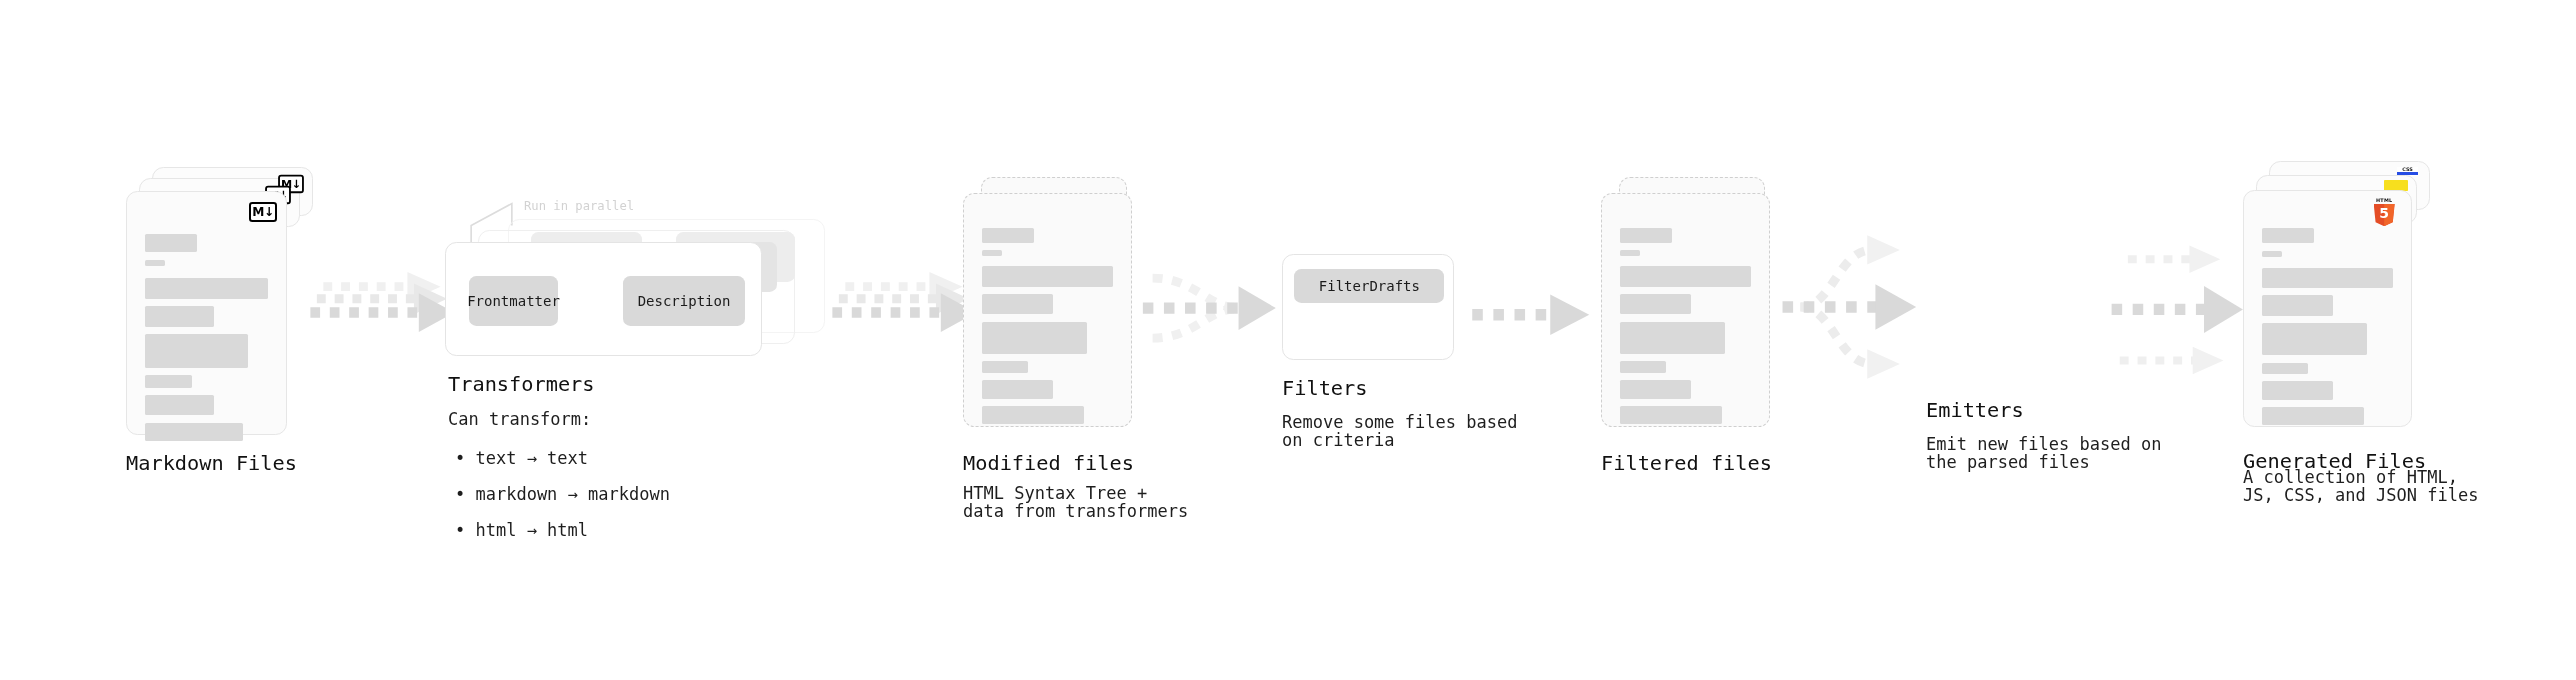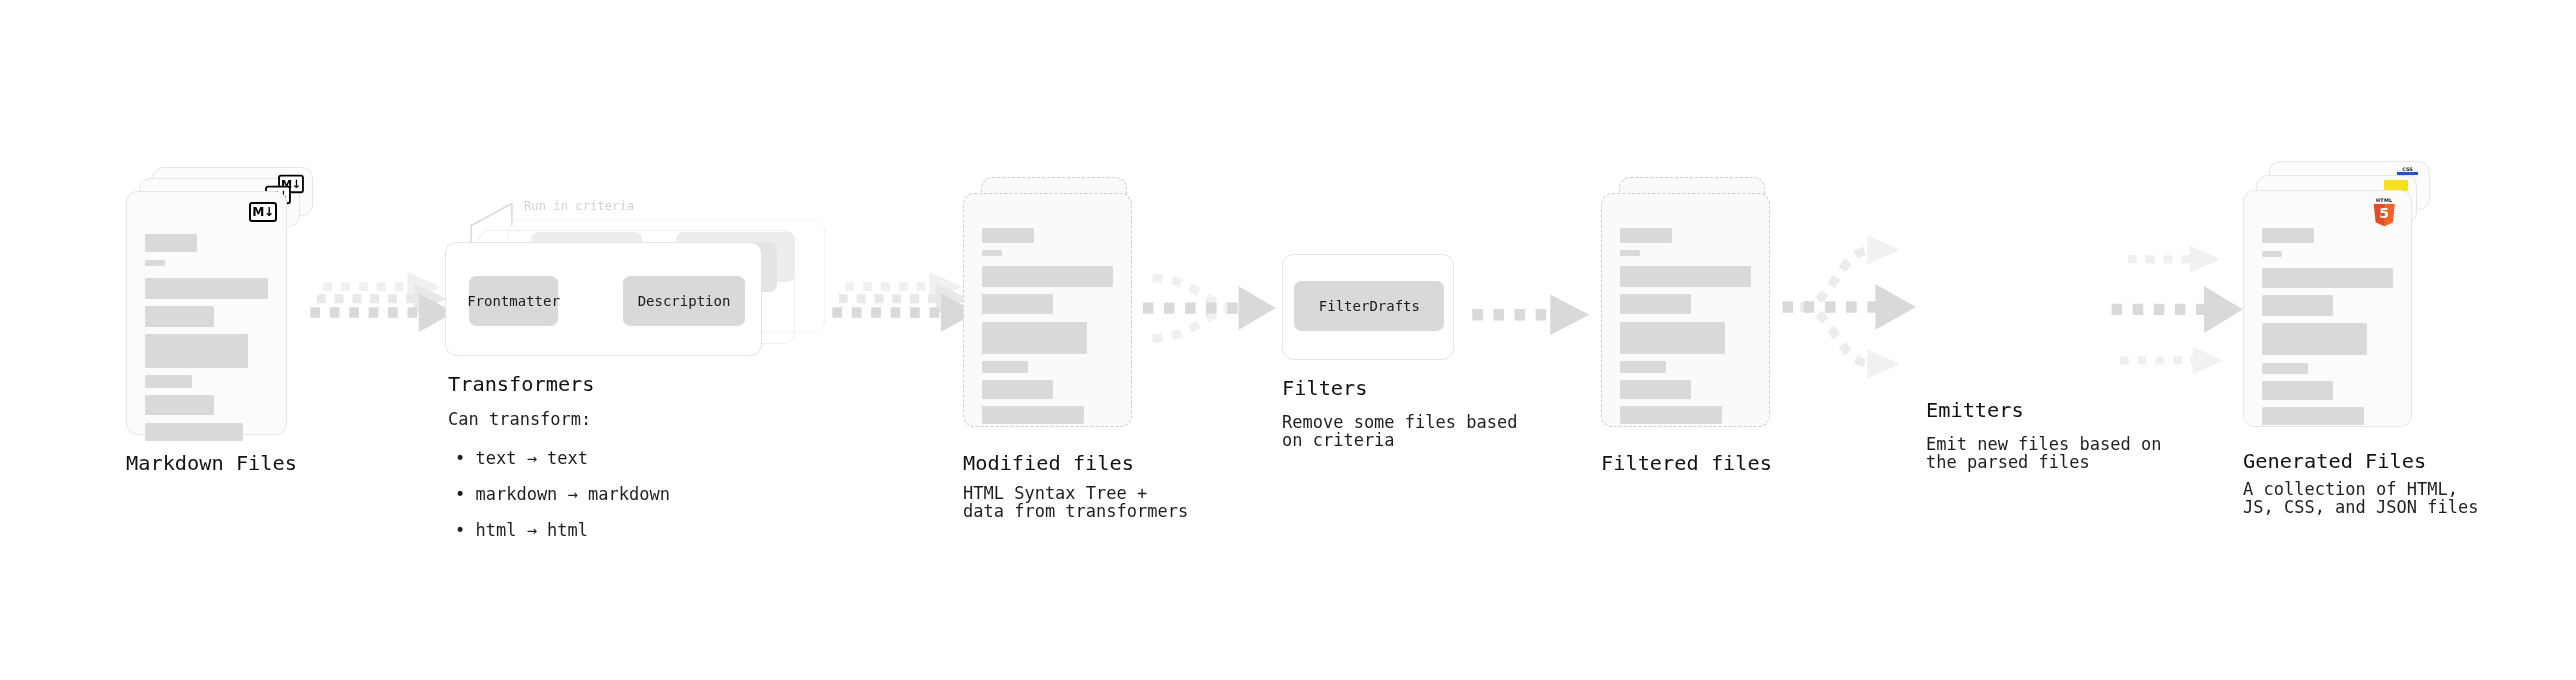--- a/index.html
+++ b/index.html
@@ -153,21 +153,21 @@
     </g>
     <g stroke="#d9d9d9" stroke-width="13" stroke-dasharray="12 12" fill="#d9d9d9">
       <line x1="4" y1="60" x2="142" y2="60"></line>
       <polygon points="138,36 182,60 138,84" stroke="none"></polygon>
     </g>
   </svg>
 
   <svg class="conn" style="left:467px; top:197px;" width="106" height="57" viewBox="0 0 130 70">
     <path d="M 5 68 L 5 35 L 55 8 L 55 35" fill="none" stroke="#dcdcdc" stroke-width="2"></path>
   </svg>
-  <div class="parallel-label" style="left:524px; top:199px;">Run in criteria</div>
+  <div class="parallel-label" style="left:524px; top:199px;">Run in parallel</div>
 
   <div style="position:absolute; left:445px; top:219px; width:382px; height:138px;">
 
     <div class="proc-box ghost2" style="left:63px; top:0px; width:317px; height:114px;"></div>
     <div class="proc-box ghost1" style="left:32.5px; top:11.4px; width:317px; height:114px;"></div>
     <div class="chip g2" style="left:86px; top:13px; width:111px; height:50px;"></div>
     <div class="chip g2" style="left:231px; top:13px; width:119px; height:50px;"></div>
     <div class="chip g1" style="left:65px; top:23px; width:111px; height:50px;"></div>
     <div class="chip g1" style="left:213px; top:23px; width:119px; height:50px;"></div>
 
@@ -235,21 +235,21 @@
 data from transformers</div>
 
   <svg class="conn" style="left:1138px; top:260px;" width="150" height="110" viewBox="0 0 185 135">
     <path d="M 18 22 C 70 22 86 58 120 58" fill="none" stroke="#f0f0f0" stroke-width="11" stroke-dasharray="12 12"></path>
     <path d="M 18 96 C 70 96 86 60 120 60" fill="none" stroke="#f0f0f0" stroke-width="11" stroke-dasharray="12 12"></path>
     <line x1="6" y1="59" x2="128" y2="59" stroke="#d9d9d9" stroke-width="14" stroke-dasharray="13 13"></line>
     <polygon points="124,32 170,59 124,86" fill="#d9d9d9"></polygon>
   </svg>
 
   <div class="proc-box" style="left:1282px; top:254px; width:172px; height:106px;">
-    <div class="chip" style="left:11.4px; top:26px; width:150px; height:50px;">FilterDrafts</div>
+    <div class="chip" style="left:11.4px; top:14px; width:150px; height:34px;">FilterDrafts</div>
   </div>
   <div class="stage-title" style="left:1282px; top:376px;">Filters</div>
   <div class="stage-desc" style="left:1282px; top:413px;">Remove some files based
 on criteria</div>
 
   <svg class="conn" style="left:1469px; top:283px;" width="130" height="65" viewBox="0 0 160 80">
     <line x1="4" y1="39" x2="104" y2="39" stroke="#d9d9d9" stroke-width="14" stroke-dasharray="13 13"></line>
     <polygon points="100,14 148,39 100,64" fill="#d9d9d9"></polygon>
   </svg>
 
@@ -319,17 +319,17 @@
         <div class="doc-line" style="width:100%;  height:20.3px;"></div>
         <div class="doc-line" style="width:54%;   height:20.3px;"></div>
         <div class="doc-line" style="width:80%;   height:32.5px;"></div>
         <div class="doc-line" style="width:35%;   height:11.4px;"></div>
         <div class="doc-line" style="width:54%;   height:18.7px;"></div>
         <div class="doc-line" style="width:78%;   height:18px;"></div>
       </div>
     </div>
   </div>
   <div class="stage-title" style="left:2243px; top:449px;">Generated Files</div>
-  <div class="stage-desc" style="left:2243px; top:480px;">A collection of HTML,
+  <div class="stage-desc" style="left:2243px; top:468px;">A collection of HTML,
 JS, CSS, and JSON files</div>
 
 </div>
 
 
 </body></html>

